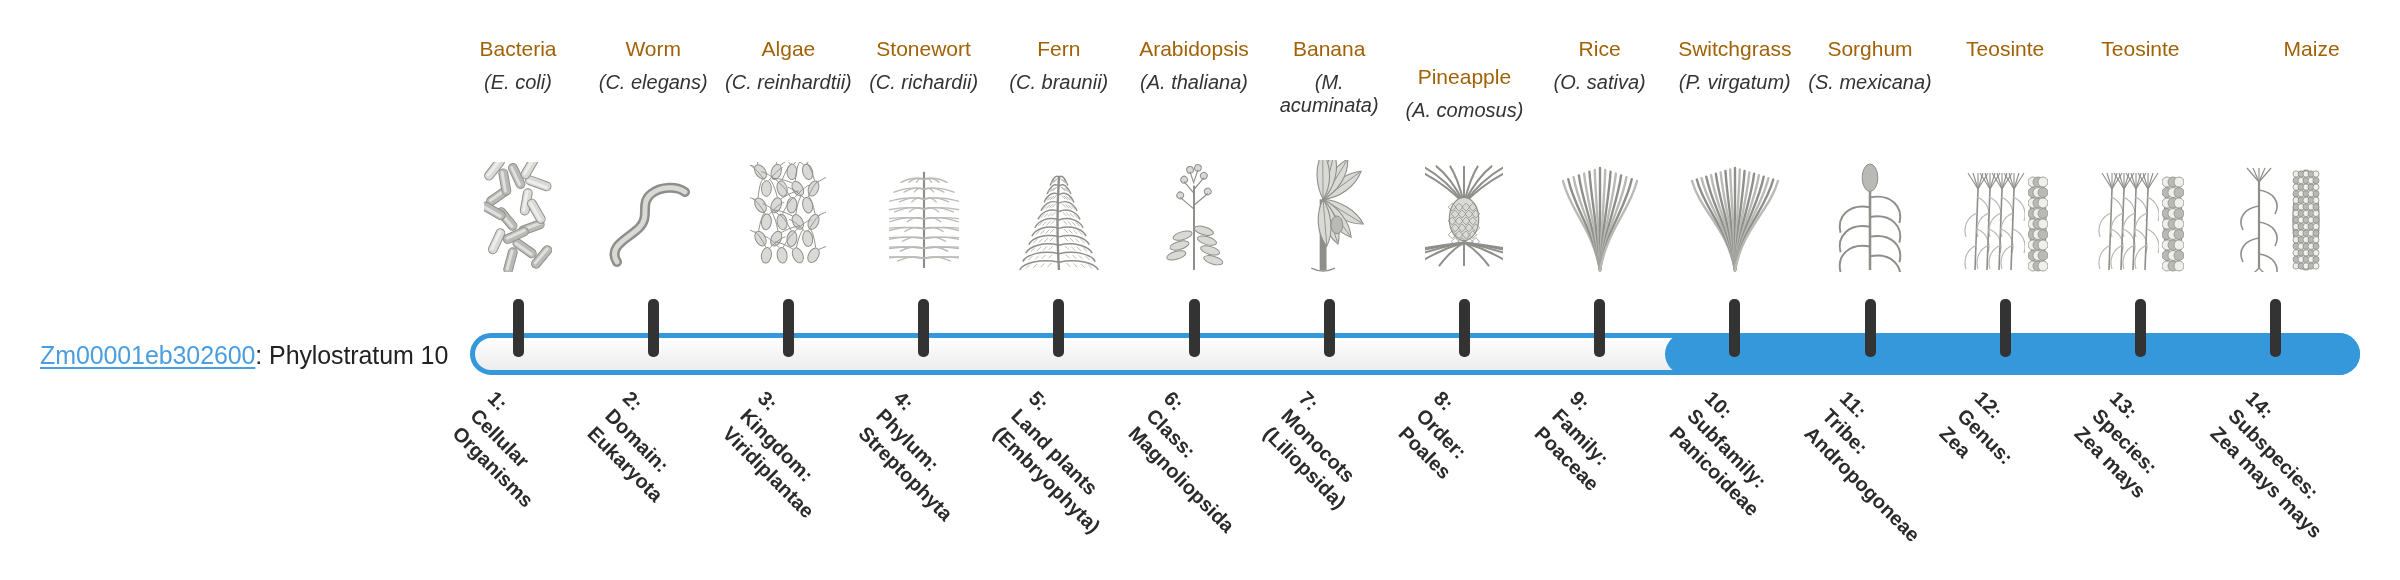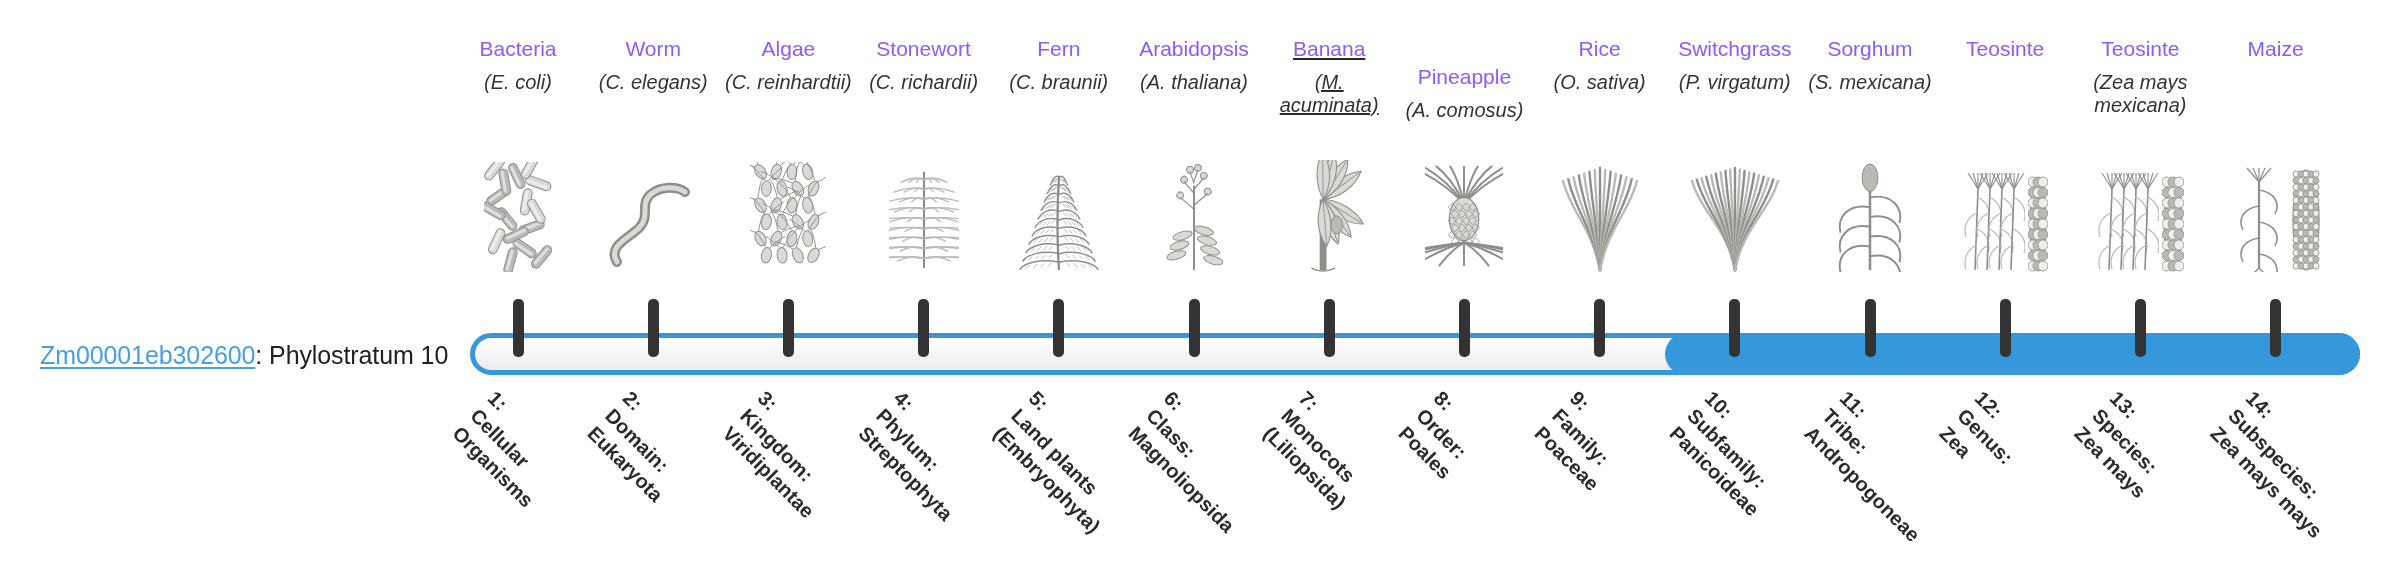--- a/index.html
+++ b/index.html
@@ -63,21 +63,21 @@
 
   
   .species-col{
     position:absolute;
     top:36px;
     width:128px;
     text-align:center;
   }
   .species-common{
     font-size:21px;
-    color:#8b5cf6;
+    color:#a16207;
     line-height:26px;
     white-space:nowrap;
   }
   .species-latin{
     margin-top:9px;
     font-size:20px;
     font-style:italic;
     color:#333;
     line-height:23px;
   }
@@ -143,21 +143,21 @@
      <div class="species-latin">(C. richardii)</div>
       </div>
       <div class="species-col" style="left: 994.8px;">
         <div class="species-common">Fern</div>
      <div class="species-latin">(C. braunii)</div>
       </div>
       <div class="species-col" style="left: 1130px;">
         <div class="species-common">Arabidopsis</div>
      <div class="species-latin">(A. thaliana)</div>
       </div>
-      <div class="species-col" style="left: 1265.2px; text-decoration: underline;">
+      <div class="species-col" style="left: 1265.2px;">
         <div class="species-common">Banana</div>
      <div class="species-latin">(M. acuminata)</div>
       </div>
       <div class="species-col" style="left: 1400.4px; margin-top: 28px;">
         <div class="species-common">Pineapple</div>
      <div class="species-latin">(A. comosus)</div>
       </div>
       <div class="species-col" style="left: 1535.6px;">
         <div class="species-common">Rice</div>
      <div class="species-latin">(O. sativa)</div>
@@ -168,23 +168,22 @@
       </div>
       <div class="species-col" style="left: 1806px;">
         <div class="species-common">Sorghum</div>
      <div class="species-latin">(S. mexicana)</div>
       </div>
       <div class="species-col" style="left: 1941.2px;">
         <div class="species-common">Teosinte</div>
       </div>
       <div class="species-col" style="left: 2076.4px;">
         <div class="species-common">Teosinte</div>
-     <div class="species-latin">(Zea mays mexicana)</div>
-      </div>
-      <div class="species-col" style="left: 2211.6px;">
+      </div>
+      <div class="species-col" style="left: 2211.6px; text-align: right;">
         <div class="species-common">Maize</div>
       </div>
     </div>
   <div id="organism-layer">
       <div class="organism" style="left: 454px;">
         <svg width="68" height="110" viewBox="0 0 64 112">
           <g transform="translate(8,6) rotate(38)">
         <rect x="-4" y="-13" width="9" height="27" rx="4.5" fill="#d9d9d6" stroke="#8e8e8a" stroke-width="1"></rect>
         <rect x="-2" y="-11" width="3" height="22" rx="1.5" fill="#fff" opacity=".55"></rect>
           </g>

